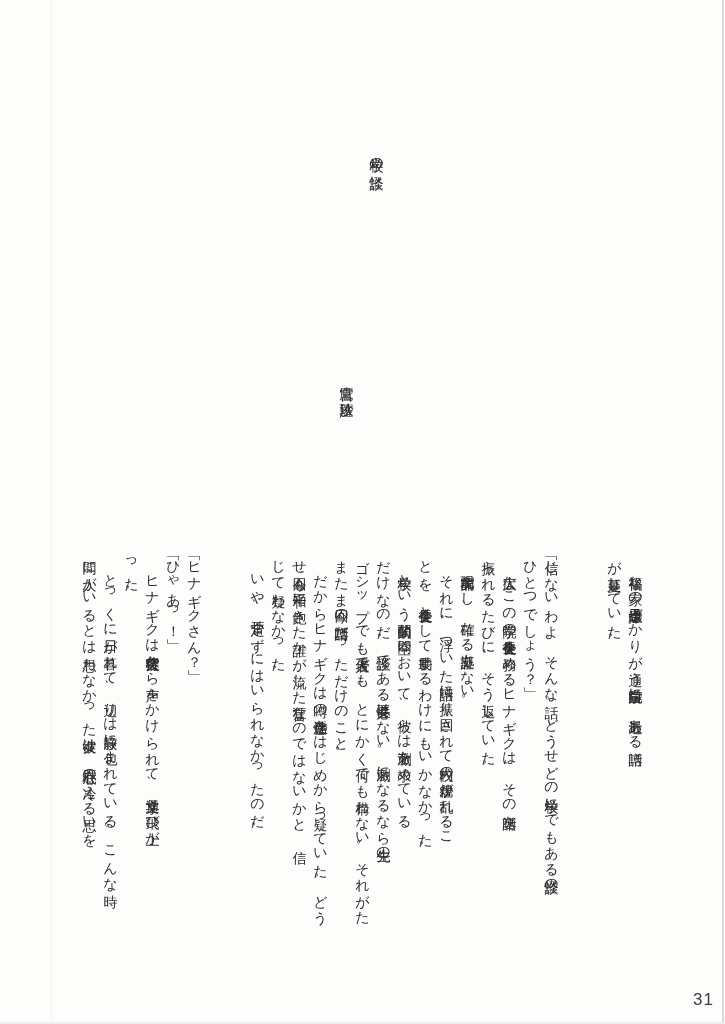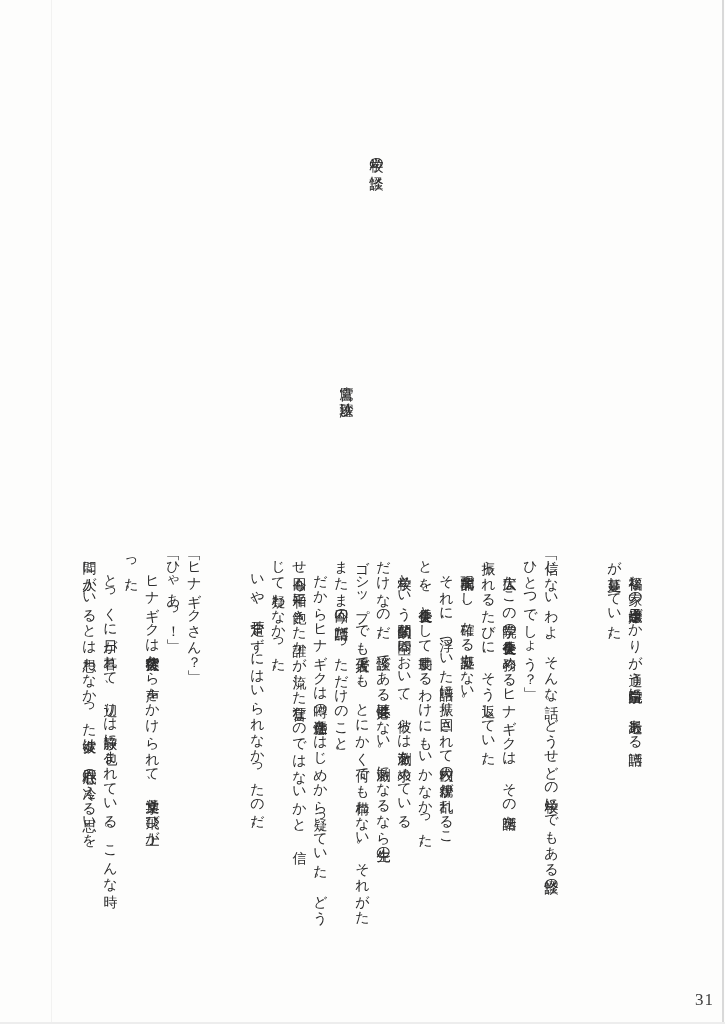--- a/index.html
+++ b/index.html
@@ -49,21 +49,21 @@
     font-size:14px;
     line-height:21px;
     letter-spacing:0.1px;
   }
   .tline{ 
     margin:0;padding:0;
   }
   .page-number{
     position:absolute;
     top:990px;right:11px;
-    font-family:Liberation Serif, serif;
+    font-family:Liberation Sans, sans-serif;
     font-size:17px;
     letter-spacing:1px;
     color:var(--pagenum-color);
   }
   
   .edge-right{
     position:absolute;top:0;right:1px;
     width:2px;height:1024px;
     background:var(--edge-color);
     opacity:.8;

